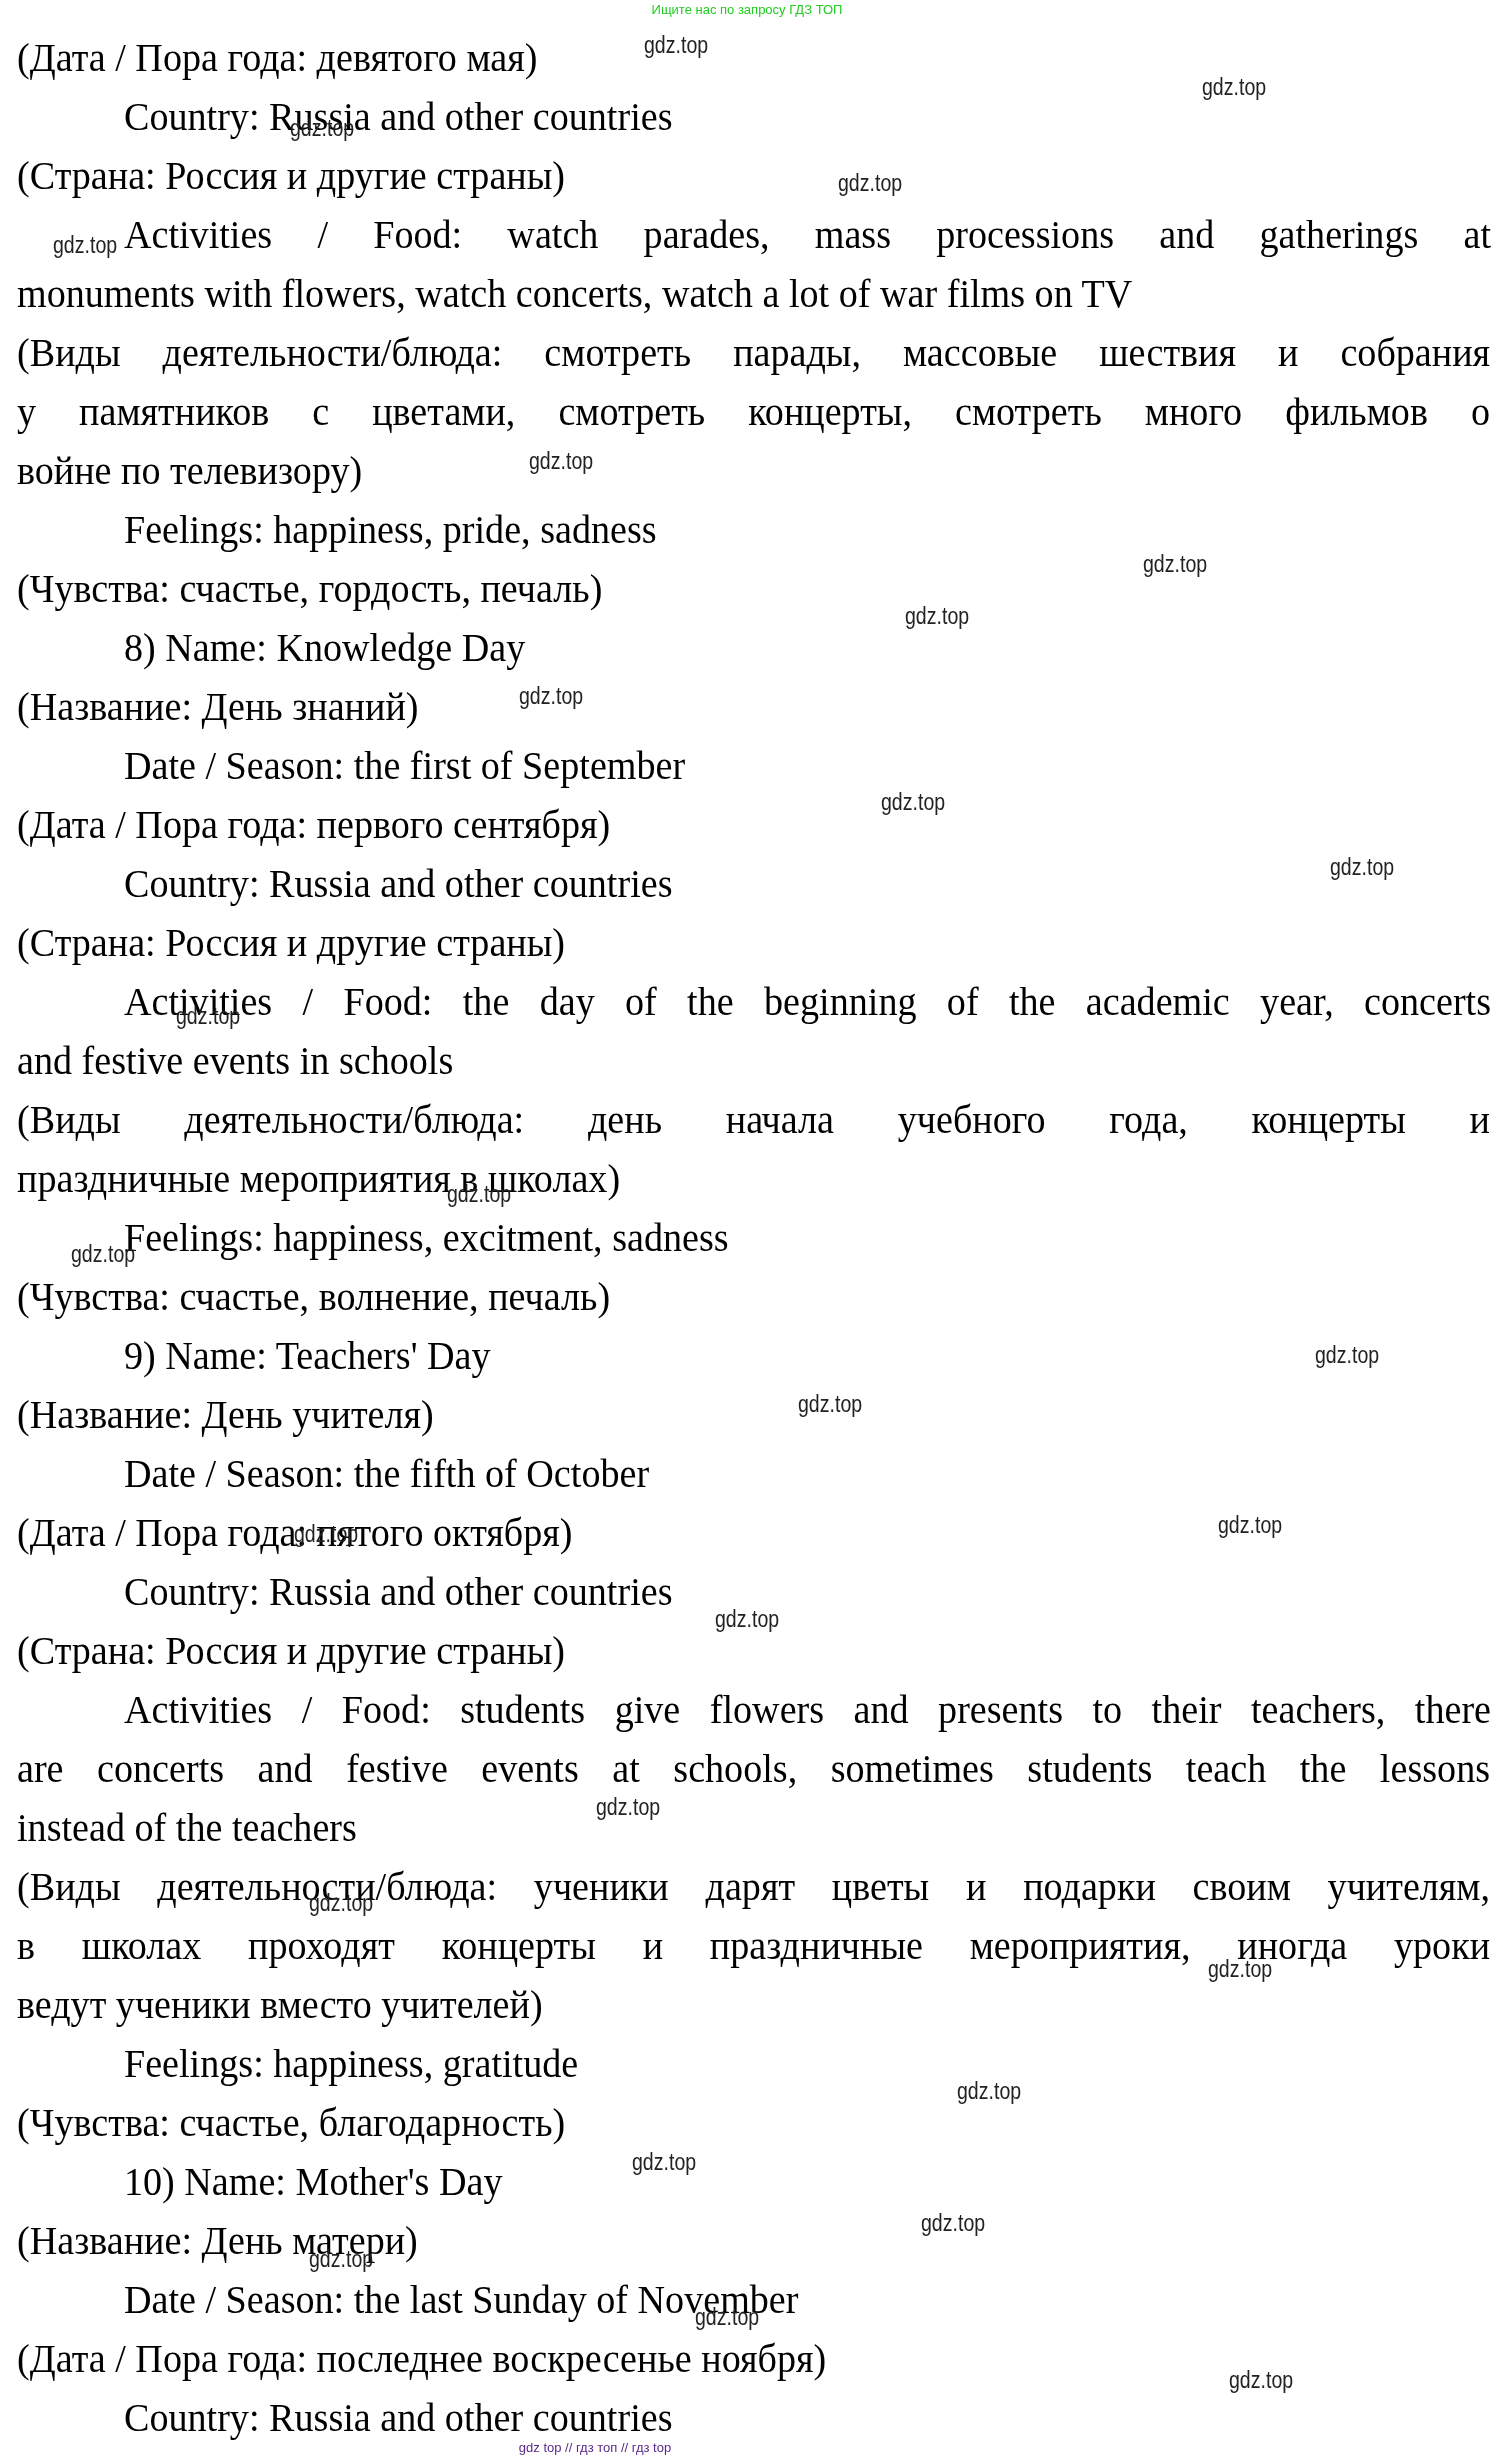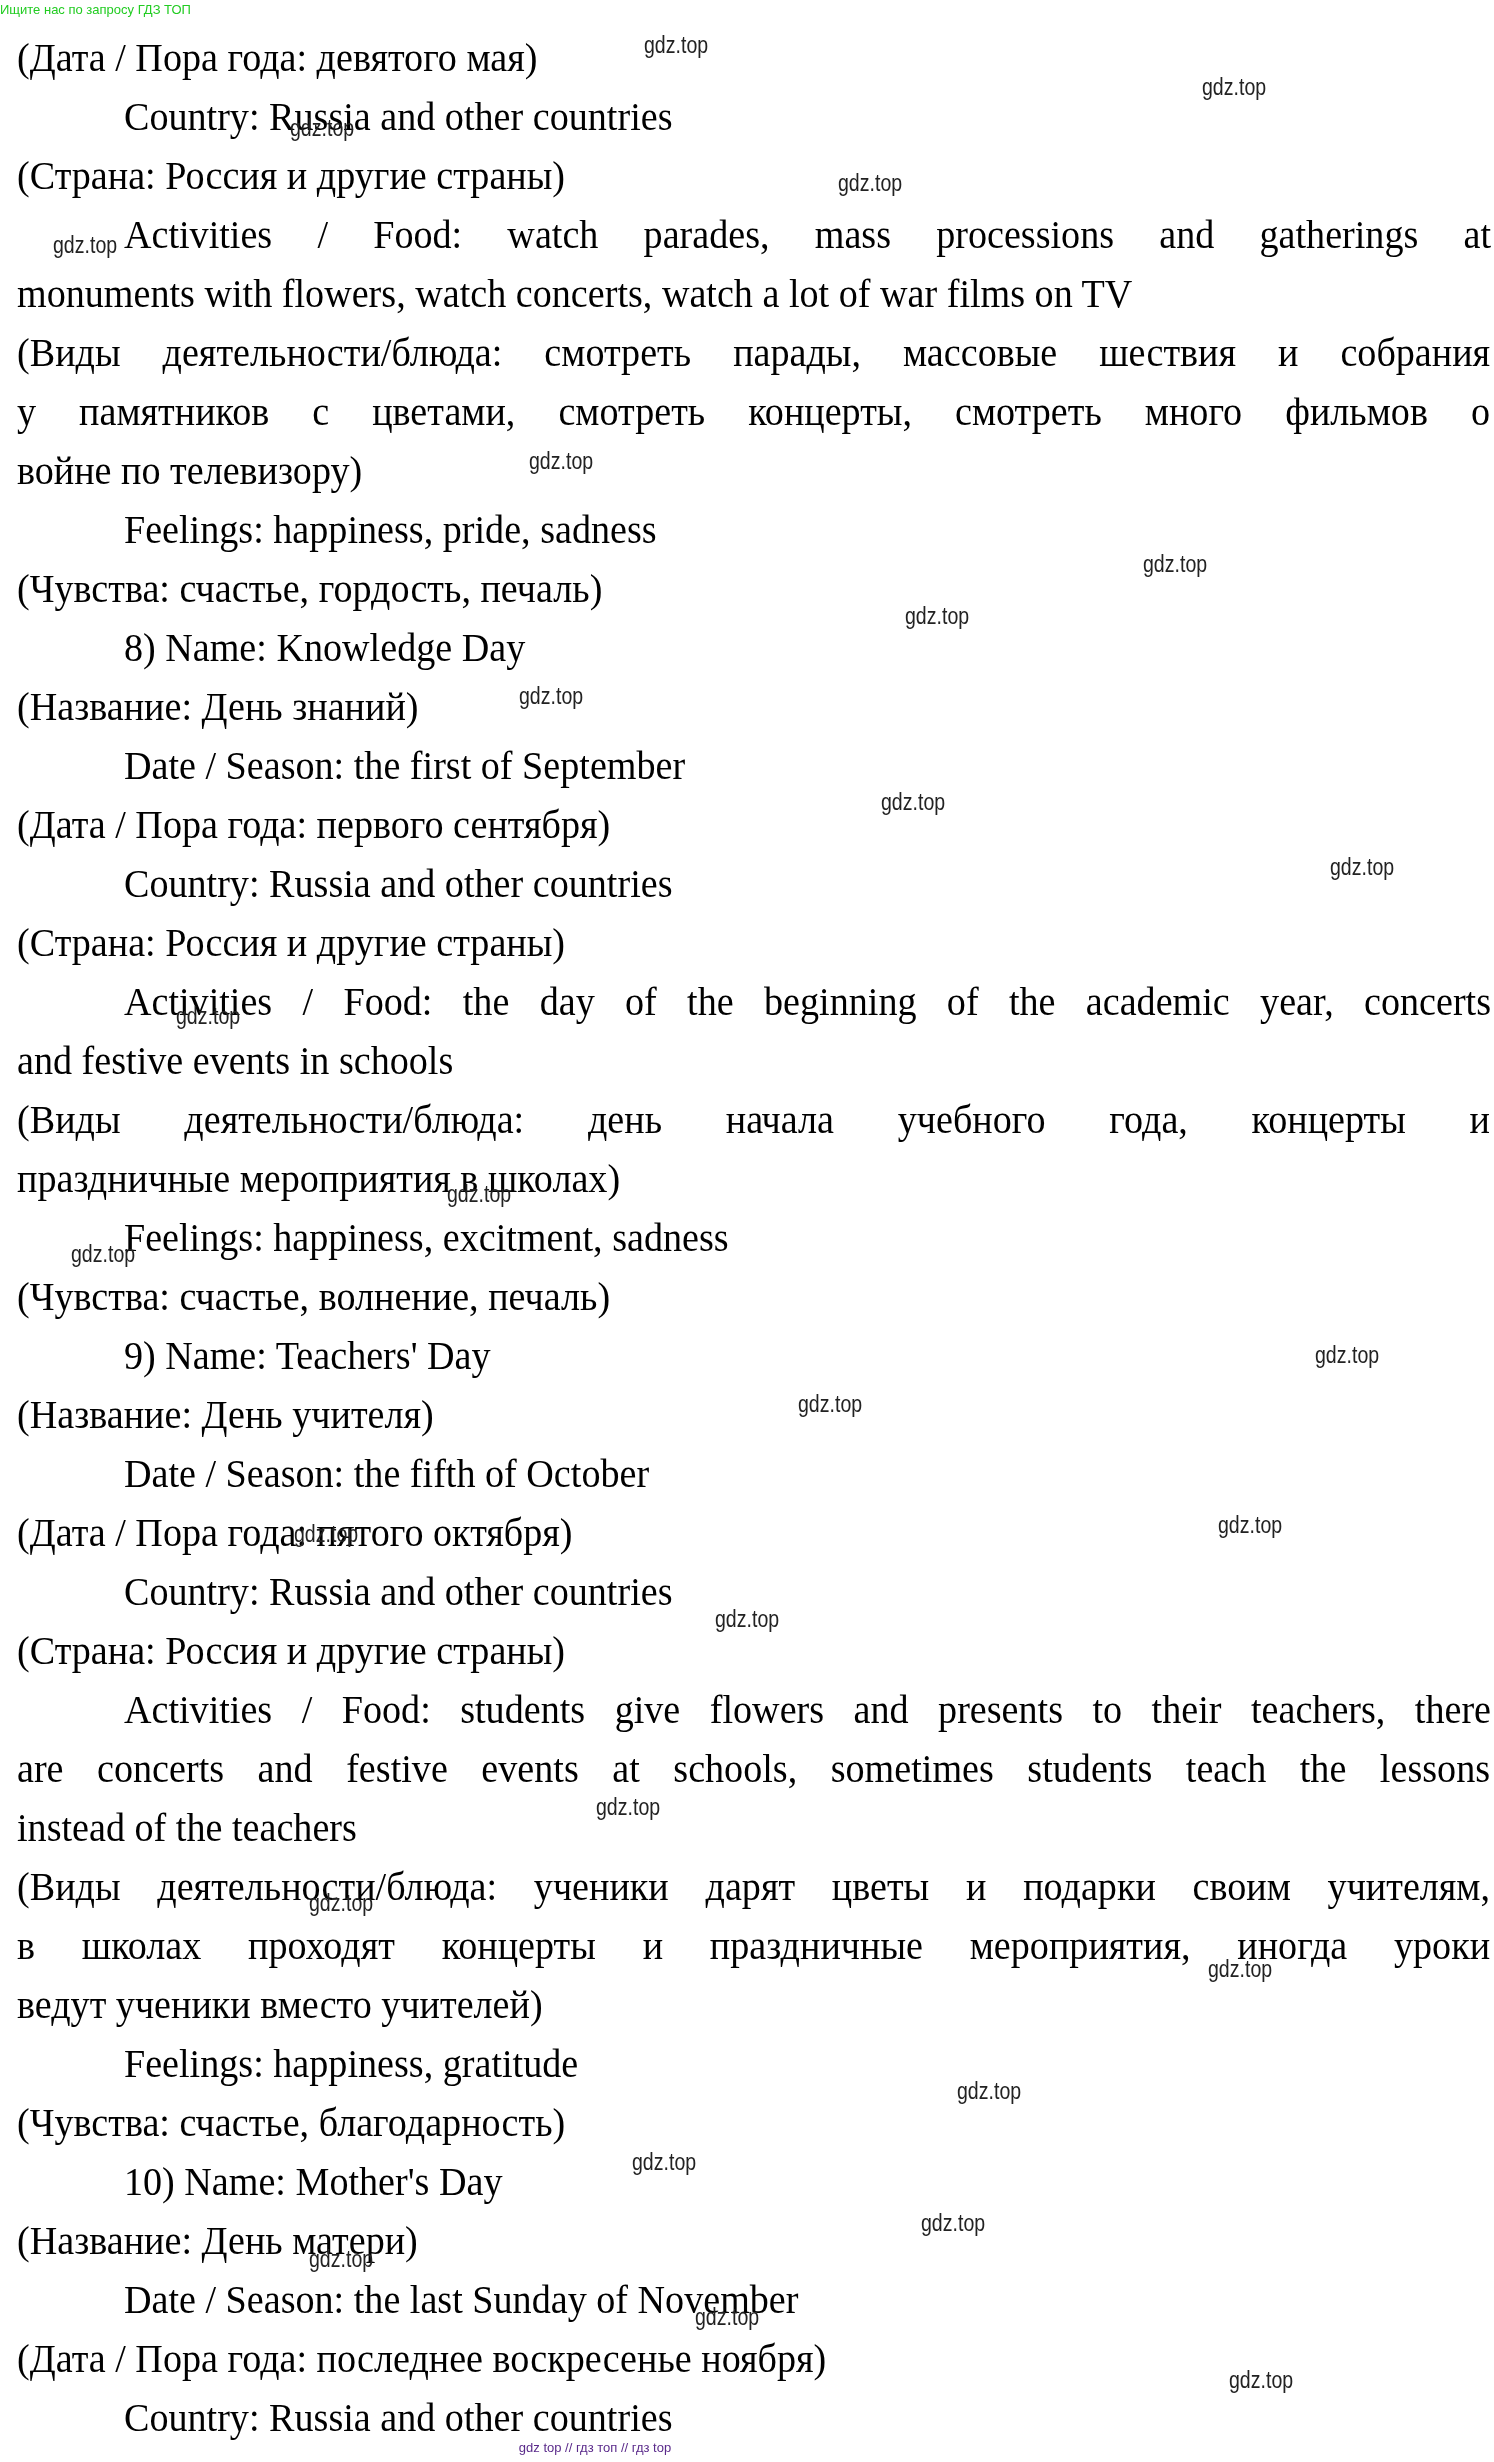--- a/index.html
+++ b/index.html
@@ -1,18 +1,18 @@
 <!DOCTYPE html>
 <html style="font-size:12.2px"><head>
 <meta charset="utf-8">
 <style>
   html, body { margin: 0; padding: 0; background: #ffffff; }
   body { width: 1494px; height: 2462px; position: relative; overflow: hidden; }
   .top-banner {
-    position: absolute; left: 0; width: 1494px; top: 1.5px; text-align: left;
+    position: absolute; left: 0; width: 1494px; top: 1.5px; text-align: center;
     font-family: "Liberation Sans", sans-serif; font-size: 13px; color: #22cc22;
   }
   .page {
     position: absolute; left: 17px; top: 27.5px; width: 1474px;
     font-family: "Liberation Serif", serif; font-size: 41px; line-height: 59px;
     color: #000; transform: scaleX(0.93); transform-origin: left top;
   }
   .line { display: block; white-space: nowrap; height: 59px; }
   .line.indent { padding-left: 115px; }
   .justify { display: flex; justify-content: space-between; width: 1584px; }

